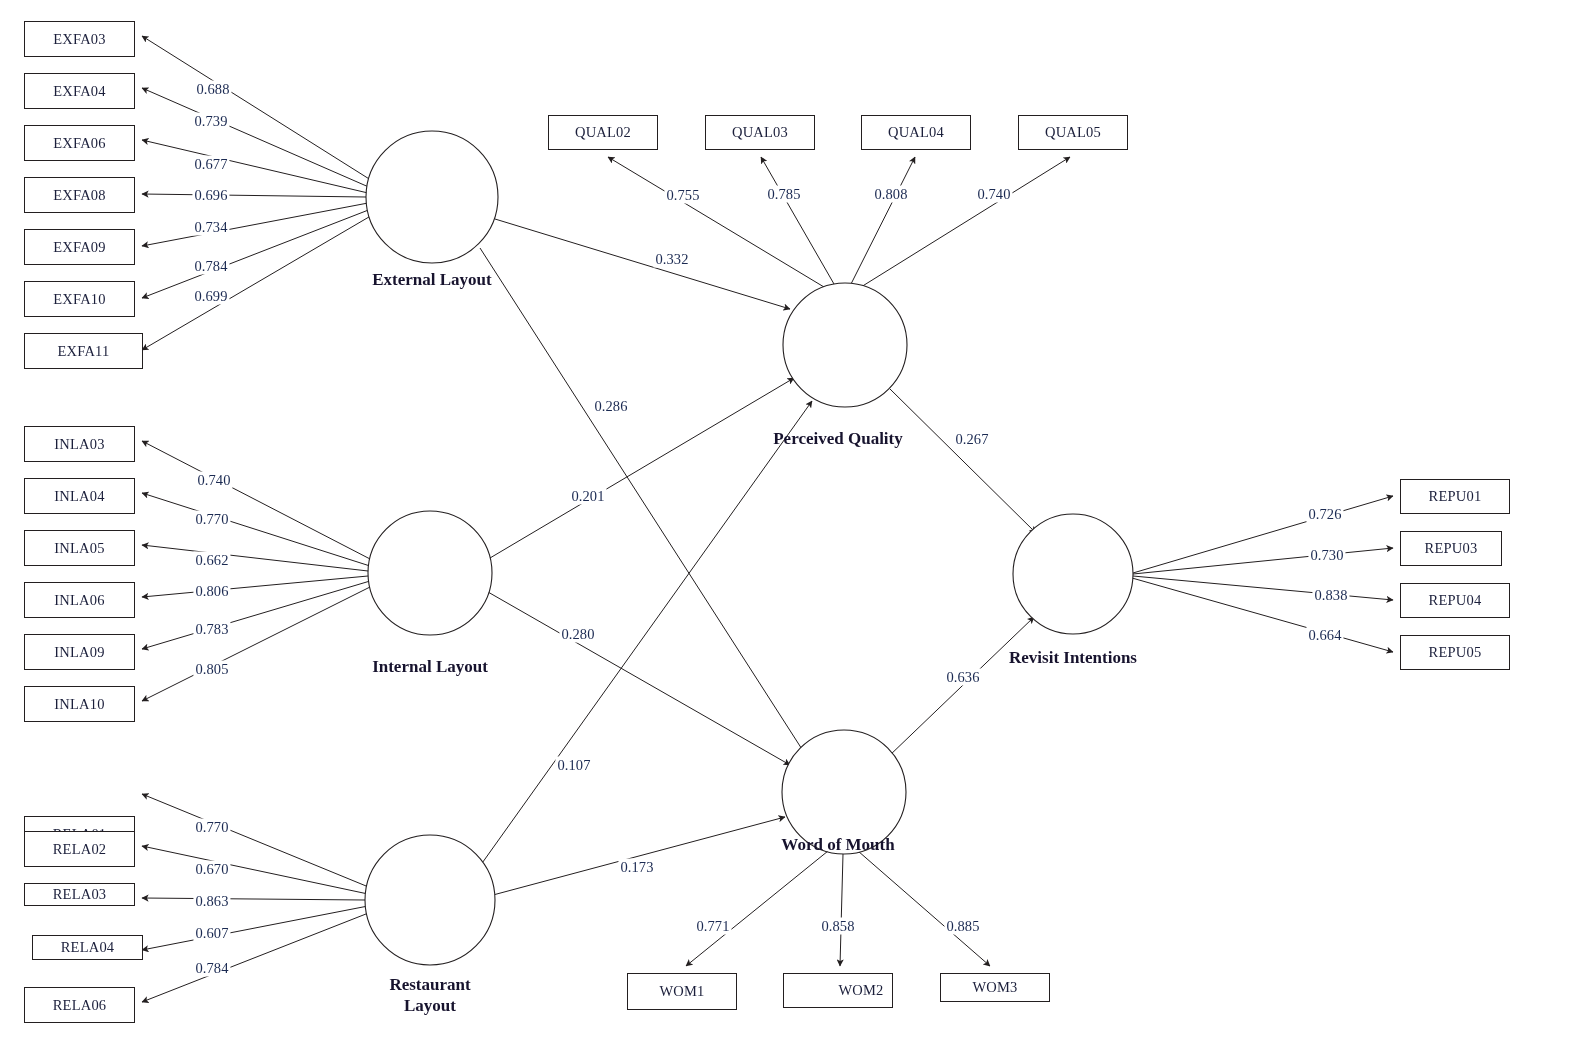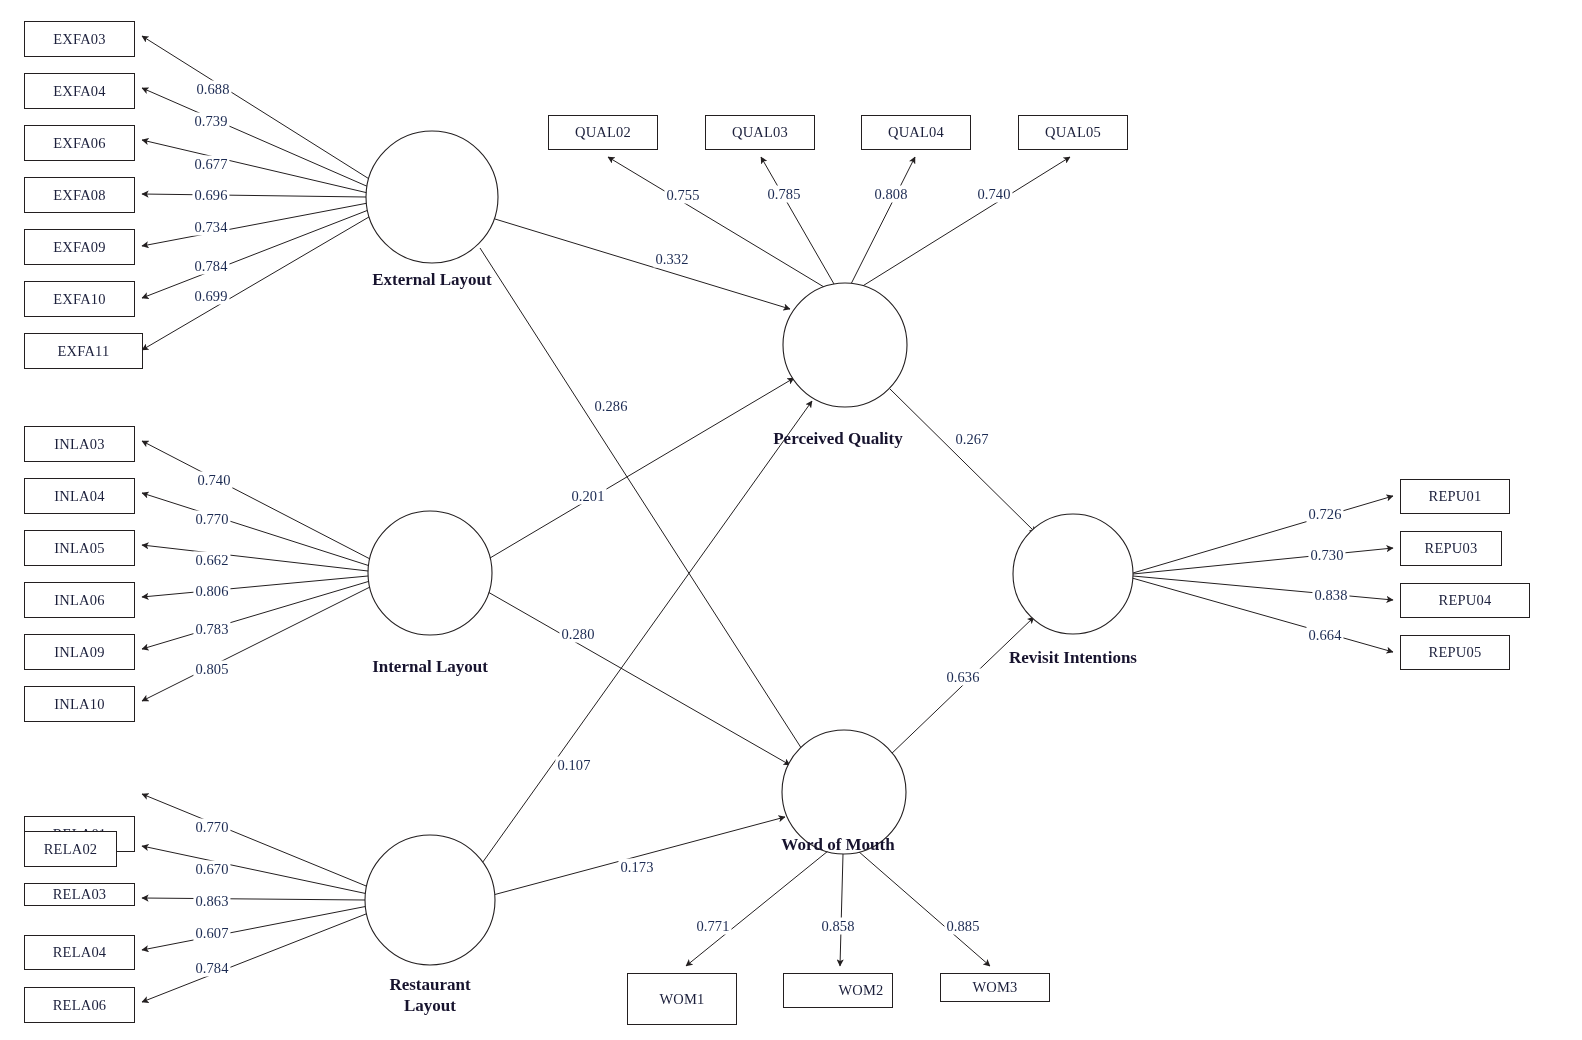--- a/index.html
+++ b/index.html
@@ -122,34 +122,34 @@
     <div class="ind-box" style="left: 24px; top: 229px; width: 111px; height: 36px;">EXFA09</div>
     <div class="ind-box" style="left: 24px; top: 281px; width: 111px; height: 36px;">EXFA10</div>
     <div class="ind-box" style="left: 24px; top: 333px; width: 119px; height: 36px;">EXFA11</div>
     <div class="ind-box" style="left: 24px; top: 426px; width: 111px; height: 36px;">INLA03</div>
     <div class="ind-box" style="left: 24px; top: 478px; width: 111px; height: 36px;">INLA04</div>
     <div class="ind-box" style="left: 24px; top: 530px; width: 111px; height: 36px;">INLA05</div>
     <div class="ind-box" style="left: 24px; top: 582px; width: 111px; height: 36px;">INLA06</div>
     <div class="ind-box" style="left: 24px; top: 634px; width: 111px; height: 36px;">INLA09</div>
     <div class="ind-box" style="left: 24px; top: 686px; width: 111px; height: 36px;">INLA10</div>
     <div class="ind-box" style="left: 24px; top: 779px; width: 111px; height: 36px; margin-top: 37px;">RELA01</div>
-    <div class="ind-box" style="left: 24px; top: 831px; width: 93px; height: 36px;">RELA02</div>
+    <div class="ind-box" style="left: 24px; top: 831px; width: 111px; height: 36px;">RELA02</div>
     <div class="ind-box" style="left: 24px; top: 883px; width: 111px; height: 23px;">RELA03</div>
-    <div class="ind-box" style="left: 24px; top: 935px; width: 111px; height: 35px;">RELA04</div>
+    <div class="ind-box" style="left: 32px; top: 935px; width: 111px; height: 25px;">RELA04</div>
     <div class="ind-box" style="left: 24px; top: 987px; width: 111px; height: 36px;">RELA06</div>
     <div class="ind-box" style="left: 548px; top: 115px; width: 110px; height: 35px;">QUAL02</div>
     <div class="ind-box" style="left: 705px; top: 115px; width: 110px; height: 35px;">QUAL03</div>
     <div class="ind-box" style="left: 861px; top: 115px; width: 110px; height: 35px;">QUAL04</div>
     <div class="ind-box" style="left: 1018px; top: 115px; width: 110px; height: 35px;">QUAL05</div>
-    <div class="ind-box" style="left: 627px; top: 973px; width: 110px; height: 52px;">WOM1</div>
+    <div class="ind-box" style="left: 627px; top: 973px; width: 110px; height: 37px;">WOM1</div>
     <div class="ind-box" style="left: 783px; top: 973px; width: 110px; height: 35px; padding-left: 46px;">WOM2</div>
     <div class="ind-box" style="left: 940px; top: 973px; width: 110px; height: 29px;">WOM3</div>
     <div class="ind-box" style="left: 1400px; top: 479px; width: 110px; height: 35px;">REPU01</div>
     <div class="ind-box" style="left: 1400px; top: 531px; width: 102px; height: 35px;">REPU03</div>
-    <div class="ind-box" style="left: 1400px; top: 583px; width: 130px; height: 35px;">REPU04</div>
+    <div class="ind-box" style="left: 1400px; top: 583px; width: 110px; height: 35px;">REPU04</div>
     <div class="ind-box" style="left: 1400px; top: 635px; width: 110px; height: 35px;">REPU05</div>
   </div>
 <div id="labels">
     <div class="latent-label" style="left: 432px; top: 270px;">External Layout</div>
     <div class="latent-label" style="left: 430px; top: 657px;">Internal Layout</div>
     <div class="latent-label" style="left: 430px; top: 975px;">Restaurant
 Layout</div>
     <div class="latent-label" style="left: 838px; top: 429px;">Perceived Quality</div>
     <div class="latent-label" style="left: 838px; top: 835px;">Word of Mouth</div>
     <div class="latent-label" style="left: 1073px; top: 648px;">Revisit Intentions</div>

